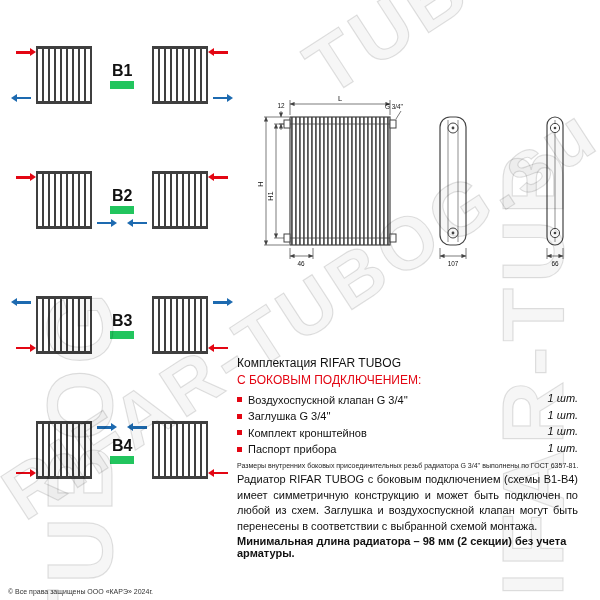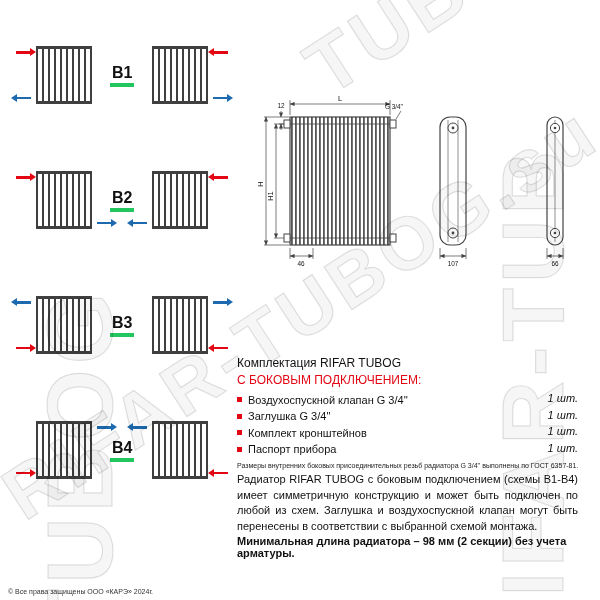--- a/index.html
+++ b/index.html
@@ -19,21 +19,21 @@
   .title{position:absolute;top:8px;right:12px;text-align:right;font-size:19px;font-weight:bold;
          line-height:1.22;letter-spacing:.2px;z-index:2;}
 
   
   .schemes{position:absolute;left:14px;top:46px;display:flex;flex-direction:column;gap:67px;z-index:2;}
   .scheme-row{display:flex;align-items:center;padding-left:22px;}
   .rad-wrap{position:relative;width:56px;height:58px;flex:none;}
   .radiator{width:100%;height:100%;box-sizing:border-box;
             border-top:3px solid #3f3f3f;border-bottom:3px solid #3f3f3f;
             background:repeating-linear-gradient(90deg,#3f3f3f 0 2px,#fff 2px 6px);}
-  .scheme-label{font-size:16px;font-weight:bold;margin:8px 18px;border-bottom:4px solid #22c55e;
+  .scheme-label{font-size:16px;font-weight:bold;margin:8px 18px;border-bottom:8px solid #22c55e;
                 padding:0 2px 1px;}
   .arrow{position:absolute;width:15px;height:2.5px;}
   .arrow.red{background:var(--red);color:var(--red);}
   .arrow.blue{background:var(--blue);color:var(--blue);}
   .arrow.left{left:-20px;}  .arrow.right{right:-20px;}
   .arrow.top{top:5px;}      .arrow.bottom{bottom:5px;}
   .arrow.dir-right::after{content:"";position:absolute;right:-5px;top:-2.8px;
       border:4px solid transparent;border-right:none;border-left:6px solid currentColor;}
   .arrow.dir-left::before{content:"";position:absolute;left:-5px;top:-2.8px;
       border:4px solid transparent;border-left:none;border-right:6px solid currentColor;}

